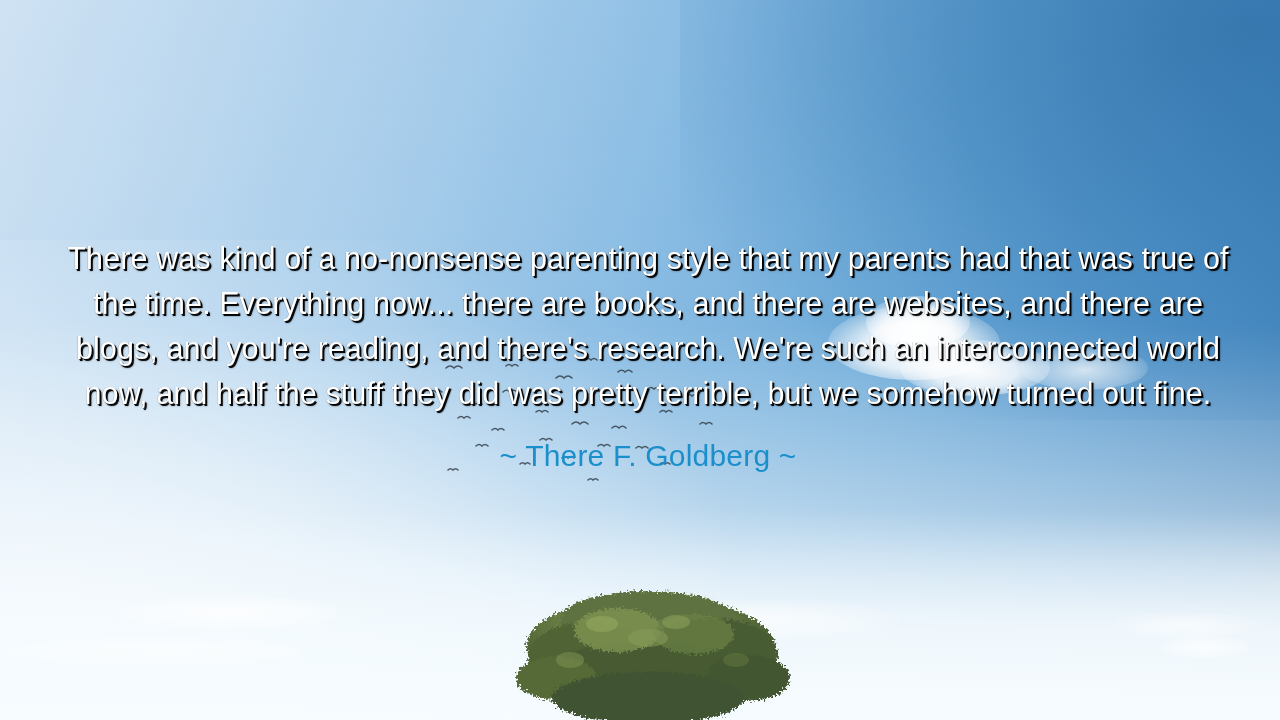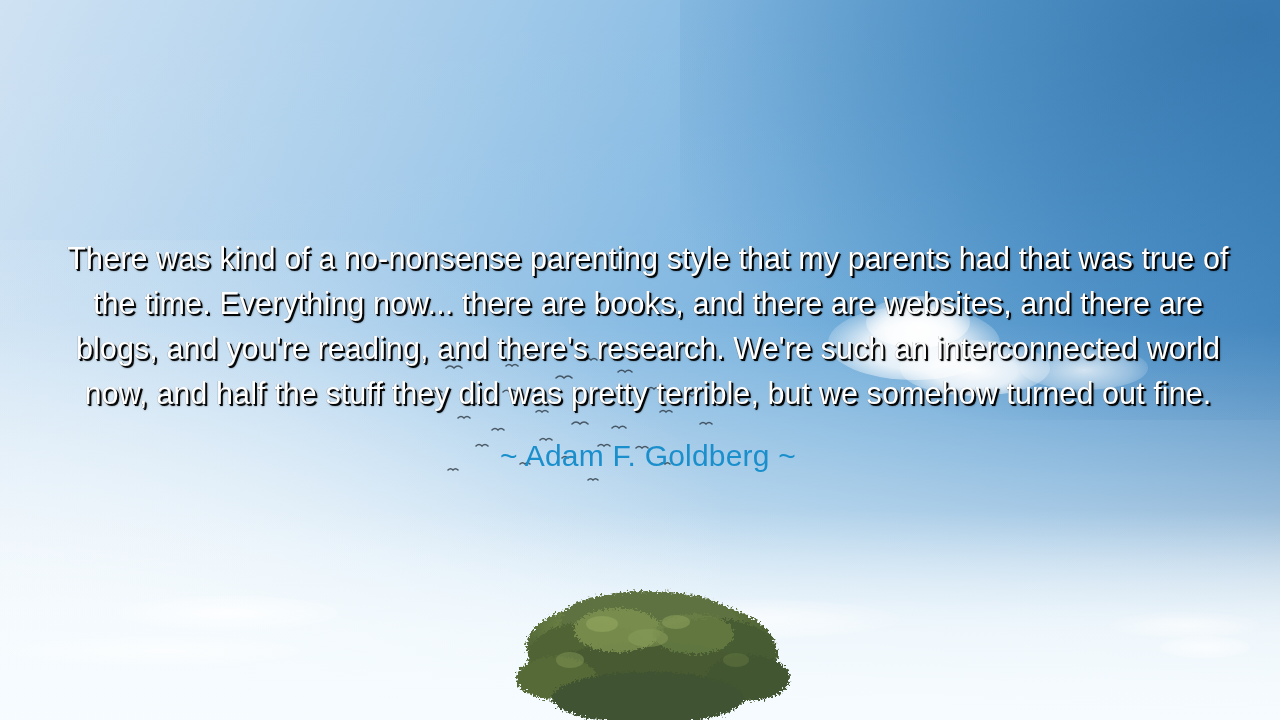--- a/index.html
+++ b/index.html
@@ -268,16 +268,16 @@
         <ellipse cx="178" cy="36" rx="14" ry="7" fill="#8ca15c"></ellipse>
         <ellipse cx="72" cy="74" rx="14" ry="8" fill="#7e9353"></ellipse>
         <ellipse cx="238" cy="74" rx="13" ry="7" fill="#61763f"></ellipse>
         <ellipse cx="150" cy="52" rx="20" ry="9" fill="#889d58"></ellipse>
       </g>
     </svg>
   </div>
 
   <div id="quote-block">
     <div id="quote-text">There was kind of a no-nonsense parenting style that my parents had that was true of the time. Everything now... there are books, and there are websites, and there are blogs, and you're reading, and there's research. We're such an interconnected world now, and half the stuff they did was pretty terrible, but we somehow turned out fine.</div>
-    <div id="quote-author">~ Adam F. Goldberg ~</div>
+    <div id="quote-author">~ There F. Goldberg ~</div>
   </div>
 
 </div>
 
 </body></html>

